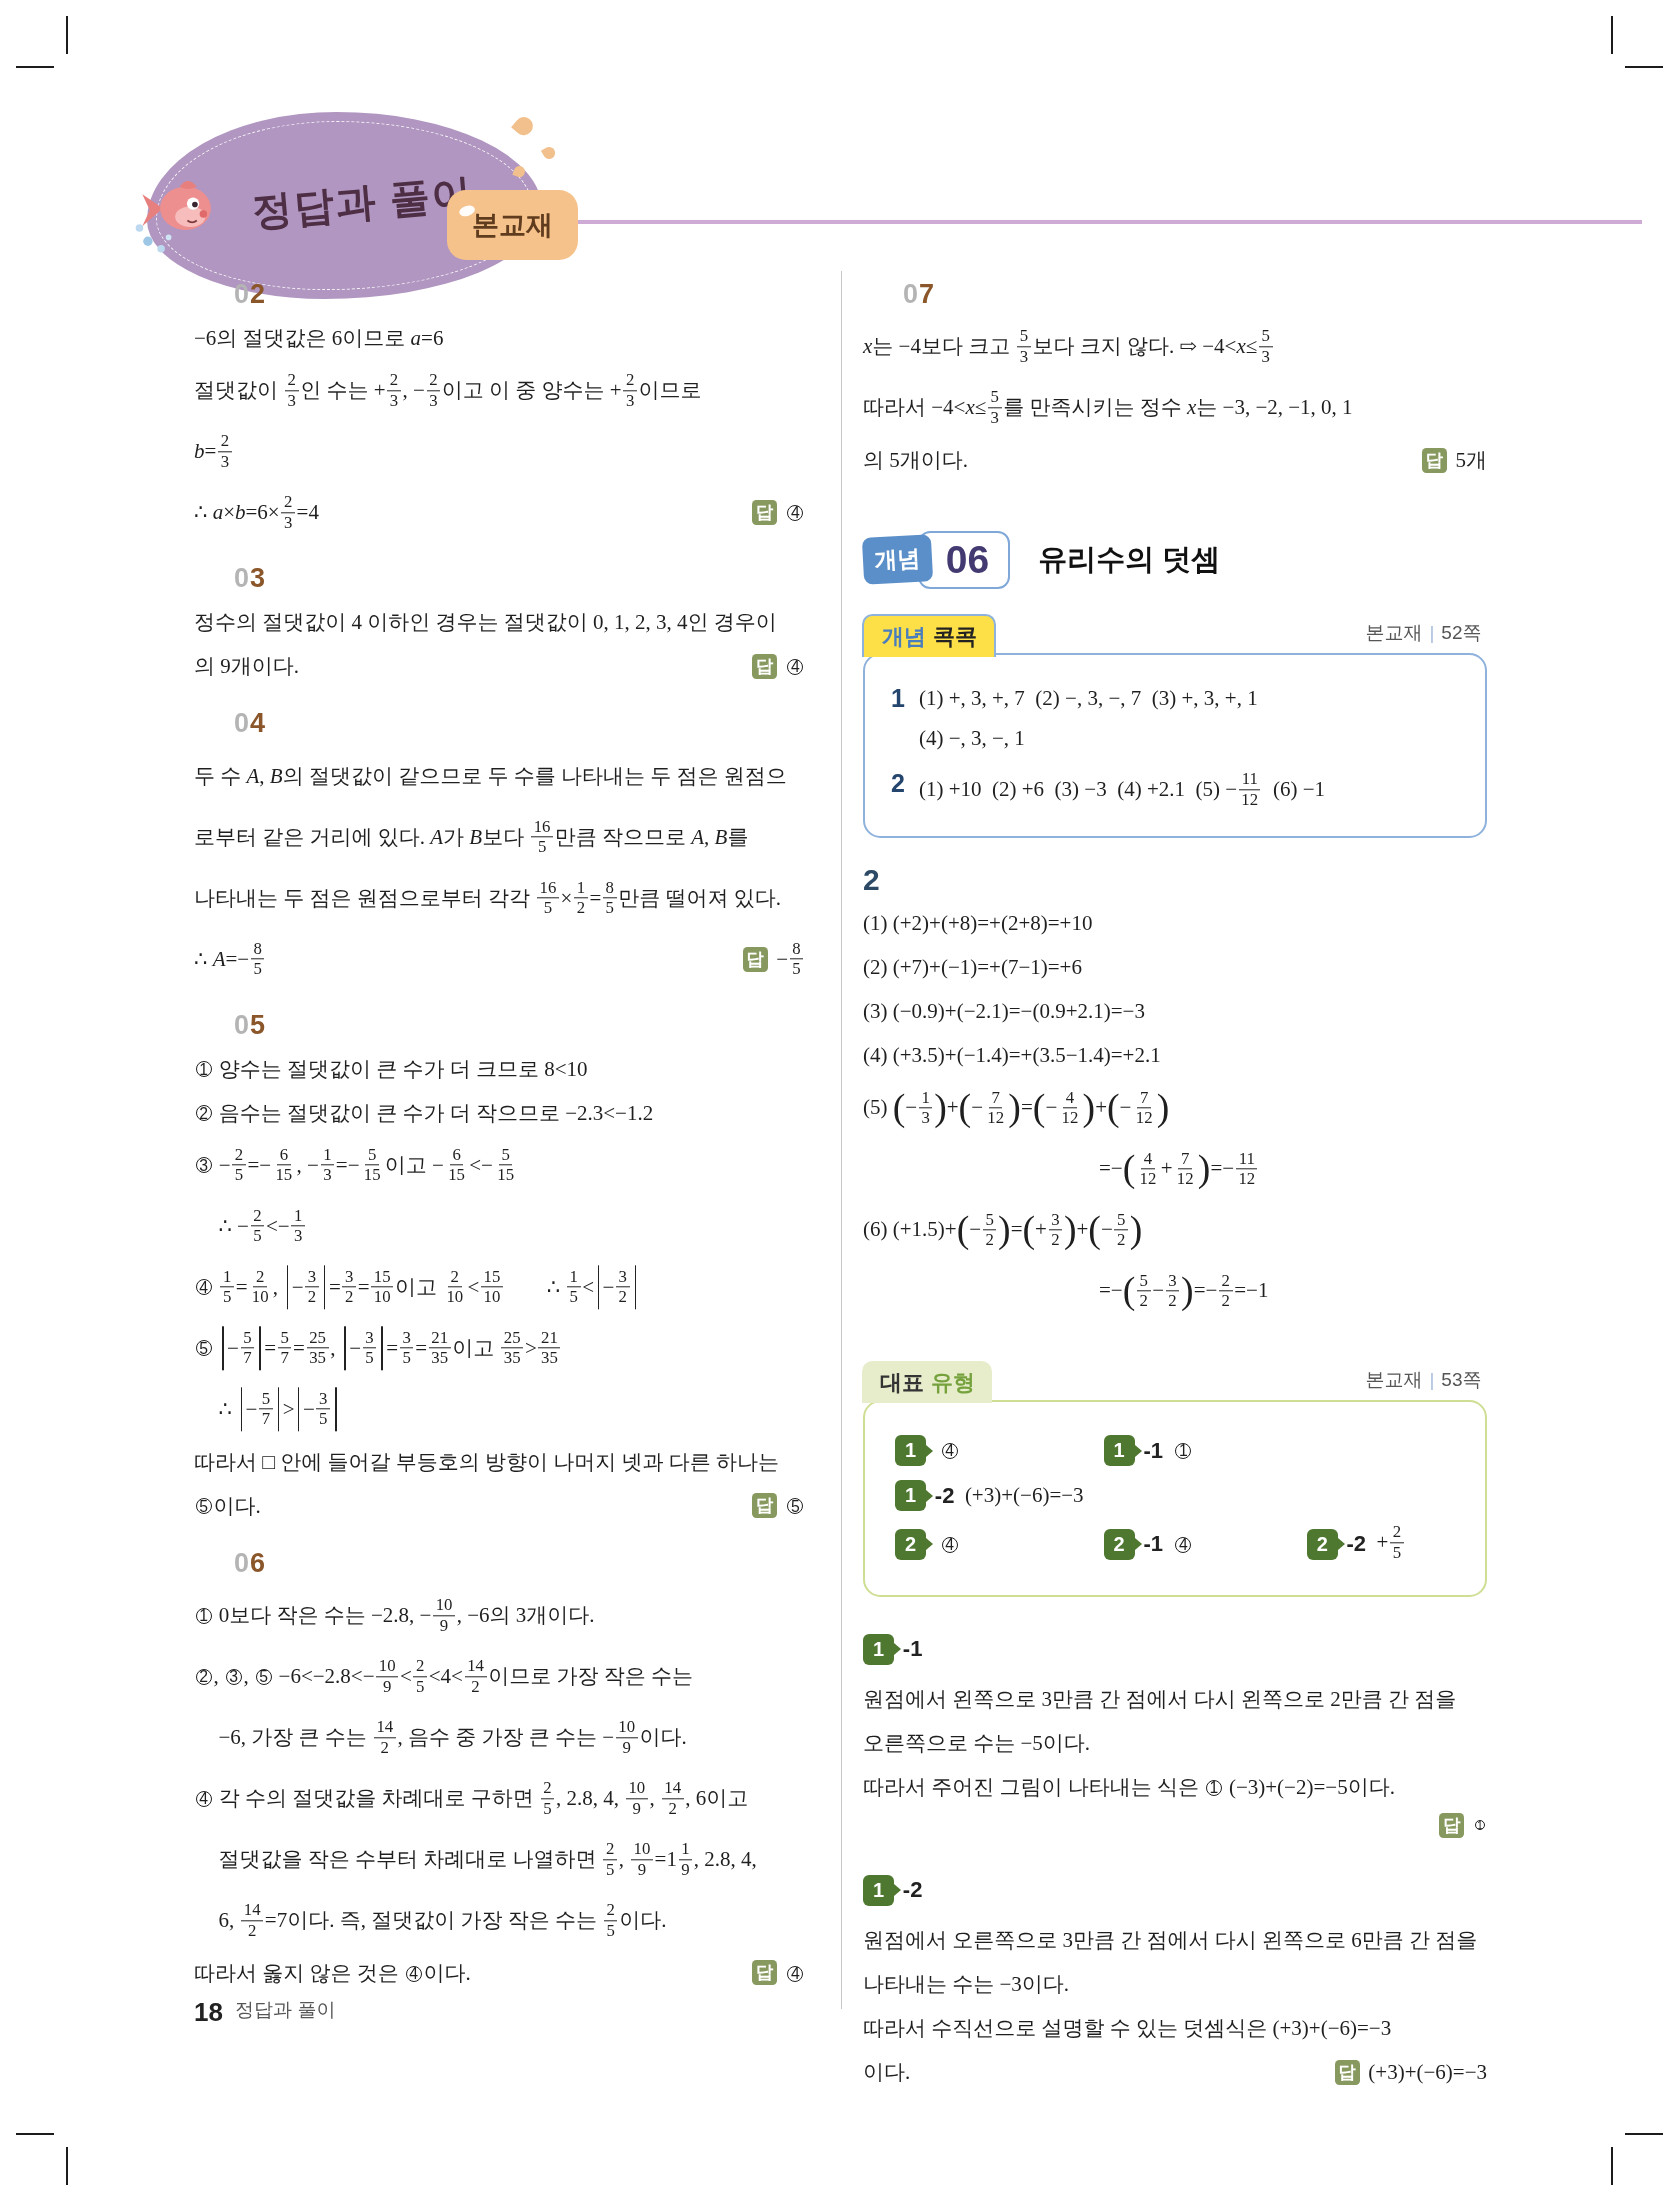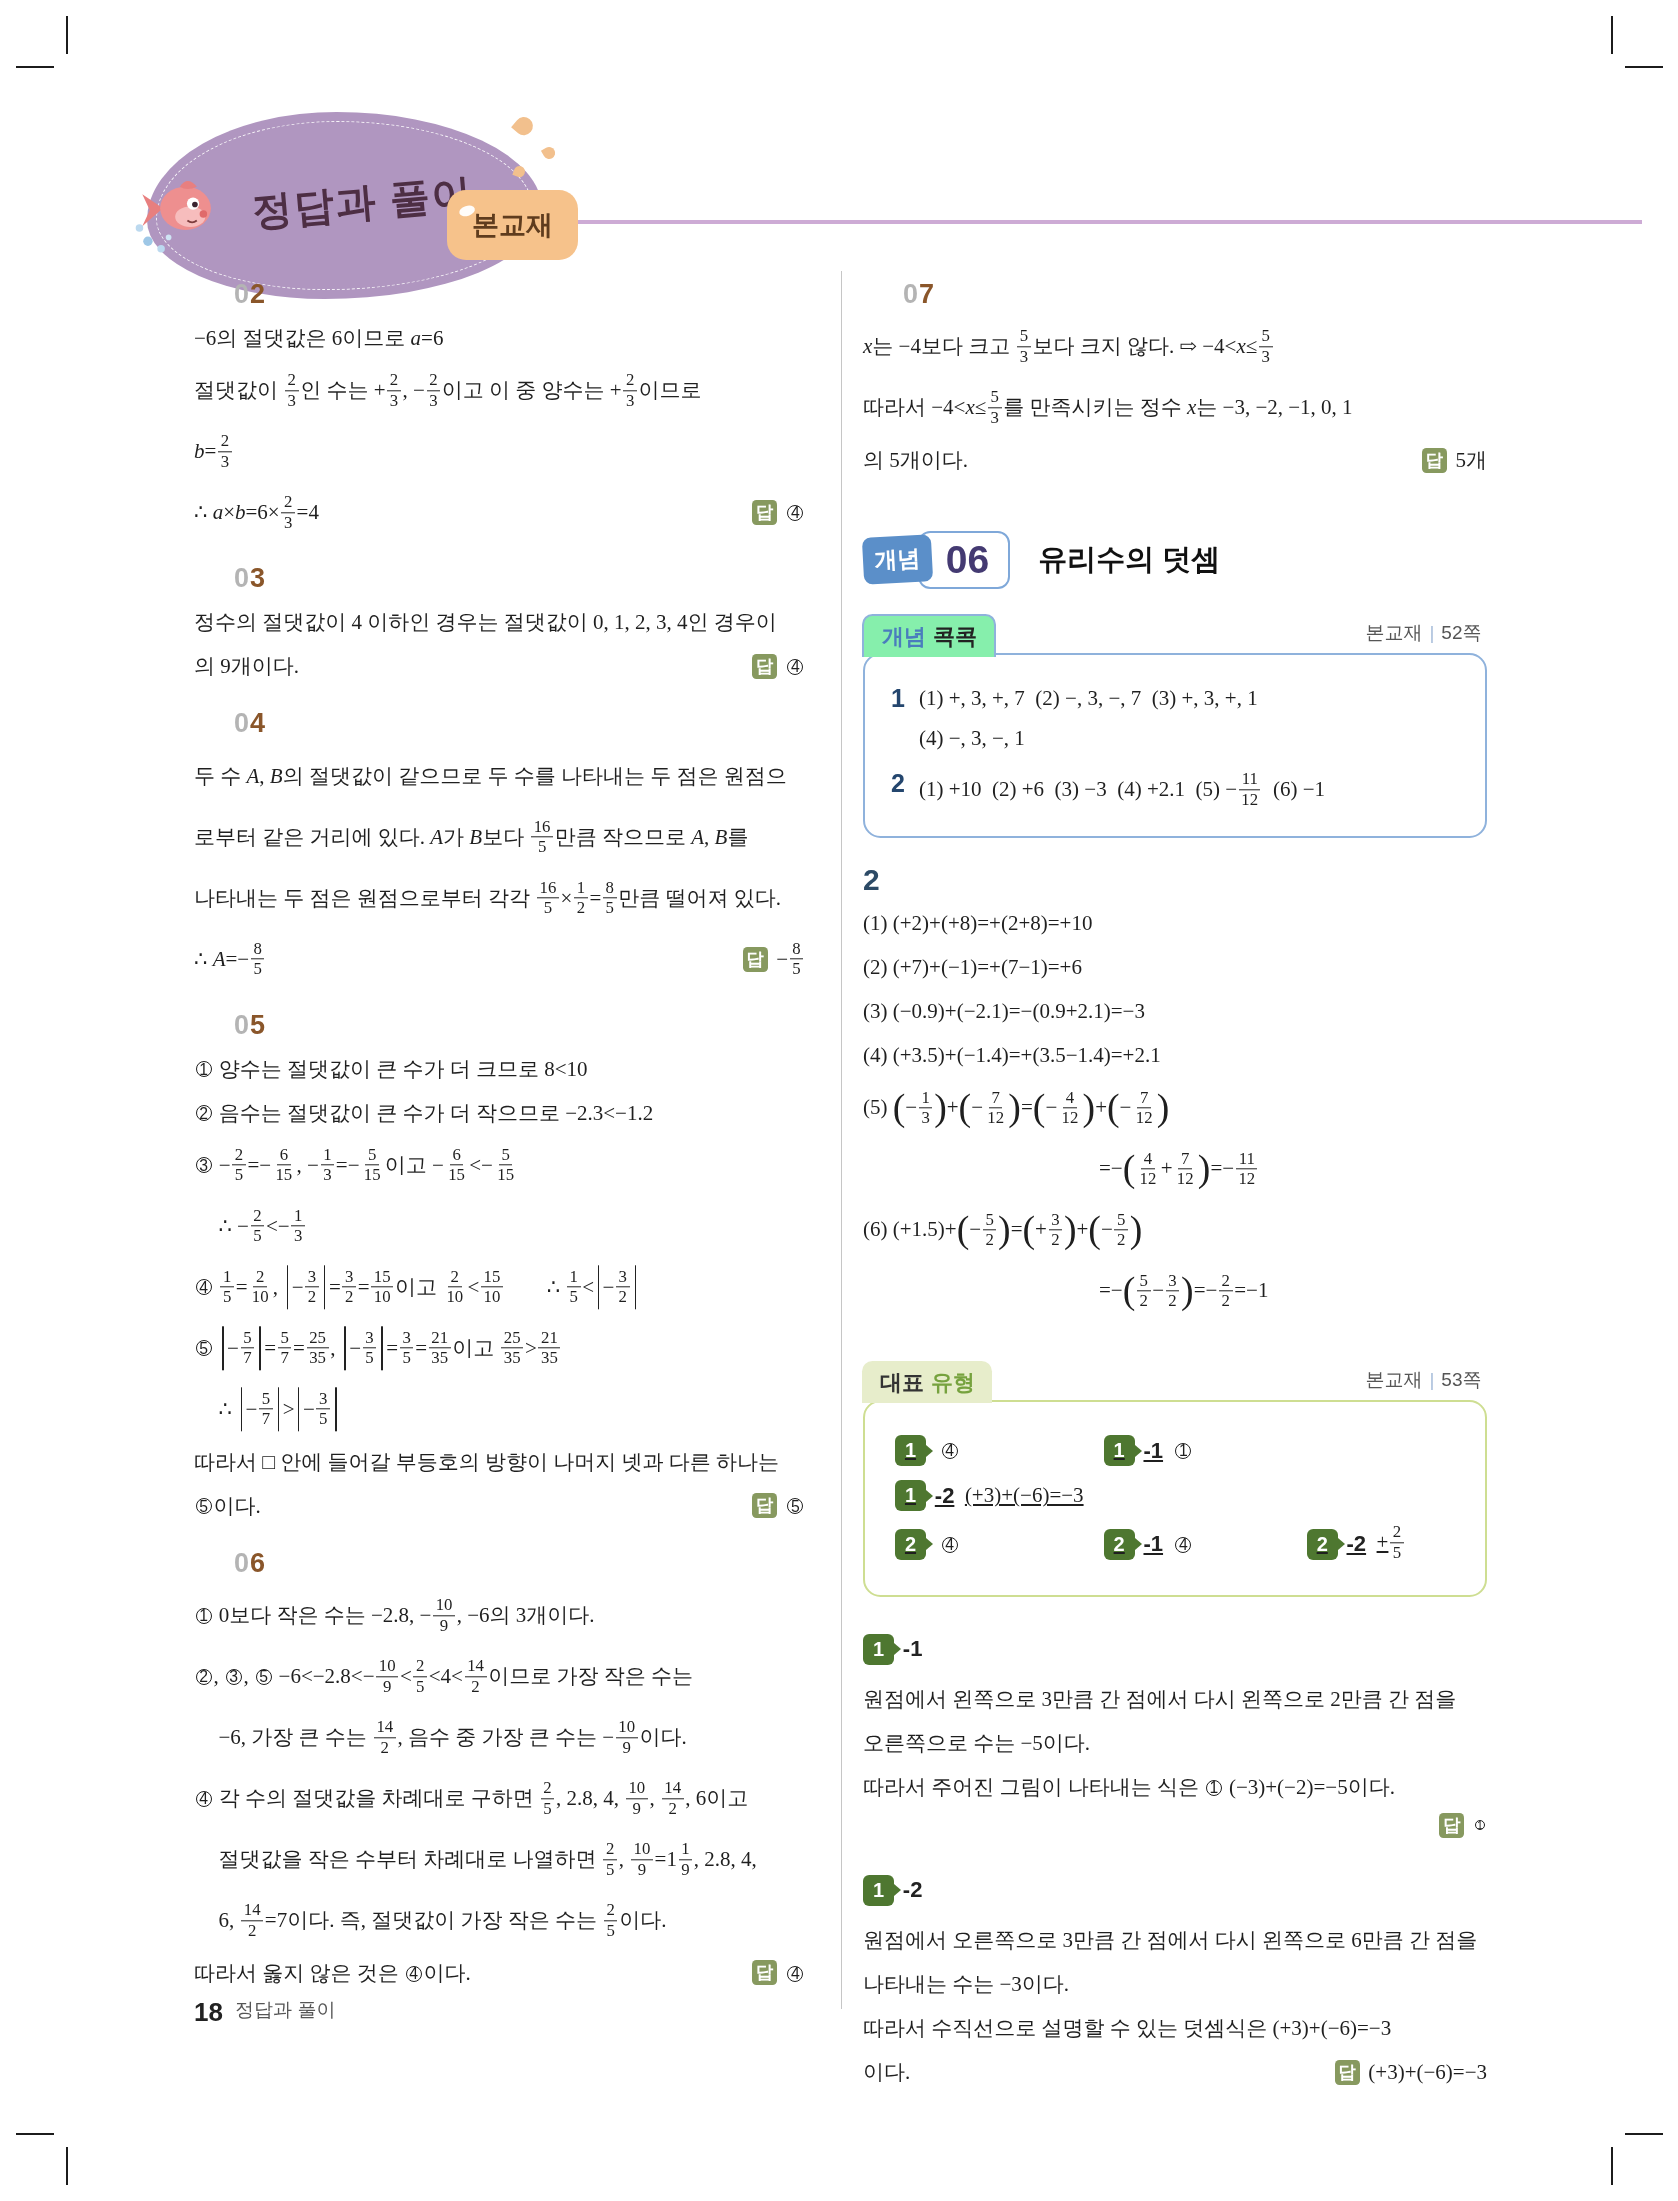--- a/index.html
+++ b/index.html
@@ -96,27 +96,27 @@
     padding:0 19px 0 26px; font-family:"Liberation Sans","DejaVu Sans",sans-serif;
     font-weight:700; font-size:39px; line-height:54px; color:#443a72; z-index:1;
   }
   .ctitle {
     margin-left:28px; font-family:Liberation Sans, sans-serif;
     font-weight:700; font-size:29px; color:#111;
   }
   
   .kbox, .rbox { position:relative; border-radius:17.5px; background:#fff; }
   .kbox { border:2.6px solid #8fb2dc; margin-top:63px; padding:17.5px 23px 15.7px 26px; }
-  .rbox { border:2.6px solid #cede92; margin-top:79px; padding:19px 26px 17.5px 30px;text-decoration:underline; }
+  .rbox { border:2.6px solid #cede92; margin-top:79px; padding:19px 26px 17.5px 30px; }
   .boxtab {
     position:absolute; top:-41px; left:-2.6px; padding:6.1px 17.5px 5.2px;
     border-radius:10.5px 10.5px 0 0;
     font-family:"Liberation Sans","DejaVu Sans",sans-serif; font-weight:700; font-size:22px;
   }
-  .ktabs { background:#86efac; border:2.6px solid #8fb2dc; border-bottom:none; }
+  .ktabs { background:#fde047; border:2.6px solid #8fb2dc; border-bottom:none; }
   .ktabs .ta { color:#4a7dbd; } .ktabs .tb { color:#222; margin-left:7px; }
   .rtabs { background:#e7edcb; }
   .rtabs .ta { color:#333; } .rtabs .tb { color:#76a23e; margin-left:7px; }
   .boxref {
     position:absolute; top:-35px; right:3.5px;
     font-family:"Liberation Sans","DejaVu Sans",sans-serif; font-size:19px; color:#555;
   }
   .boxref .bar { color:#a8bedb; margin:0 7px; }
   .kkrow { display:flex; gap:14px; margin:5.2px 0; }
   .kklabel {

